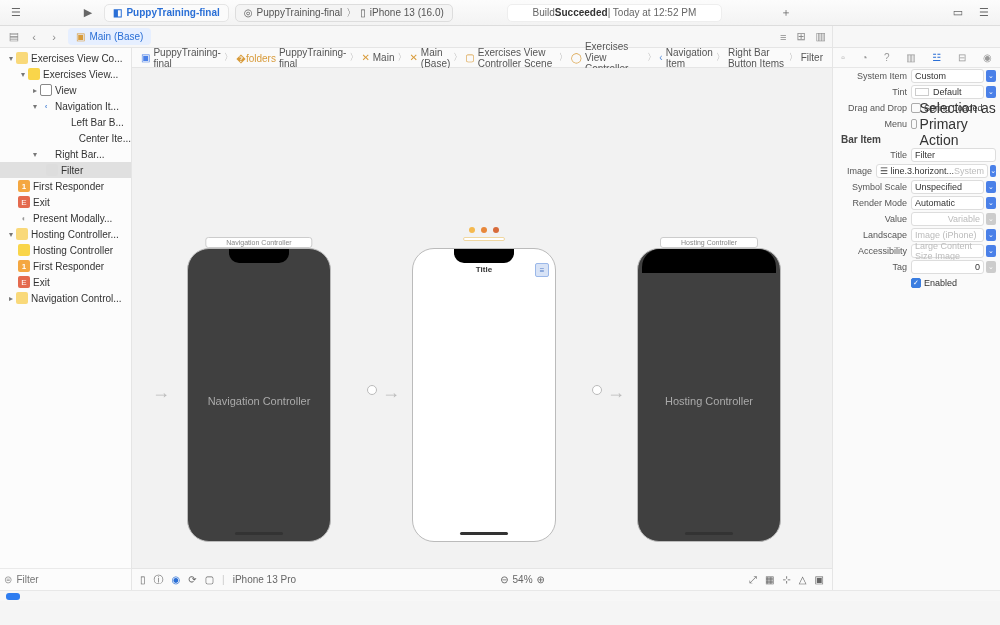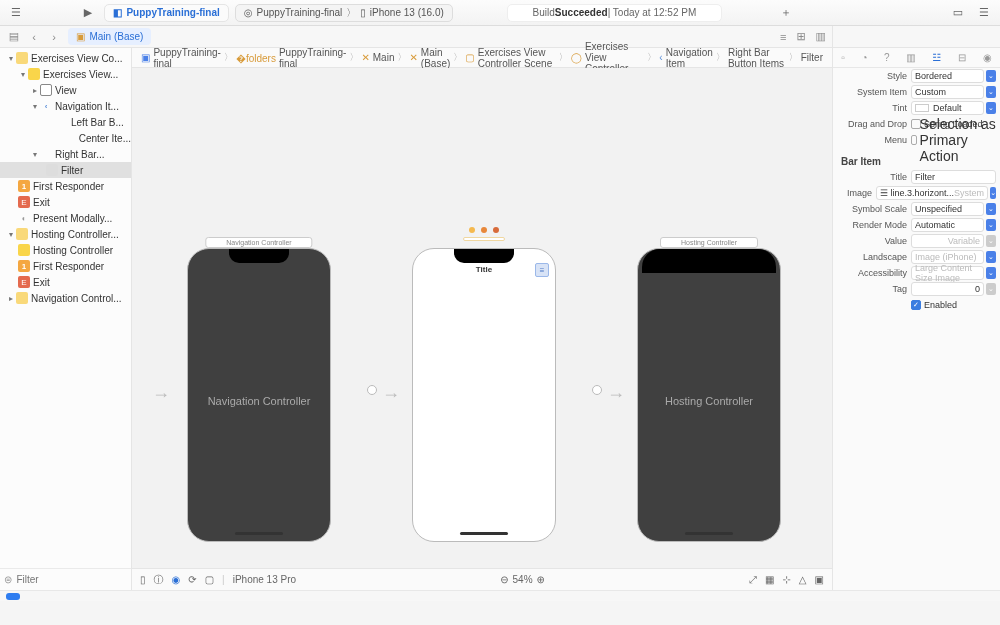--- a/index.html
+++ b/index.html
@@ -320,27 +320,20 @@
       <span>▫</span>
       <span>◔</span>
       <span>?</span>
       <span>▥</span>
       <span class="on">☳</span>
       <span>⊟</span>
       <span>◉</span>
     </div>
 
     <div class="insp-row">
-        <div class="lab">Style</div>
-        <div class="val">
-          <span>Bordered</span>
-        </div>
-        <div class="dd">⌄</div>
-      </div>
-    <div class="insp-row">
         <div class="lab">System Item</div>
         <div class="val">
           <span>Custom</span>
         </div>
         <div class="dd">⌄</div>
       </div>
     <div class="insp-row">
         <div class="lab">Tint</div>
         <div class="val">
           <span style="width:14px;height:8px;background:linear-gradient(to top right,#fff 48%,#f33 49%,#f33 51%,#fff 52%);border:1px solid #ccc;margin-right:4px"></span>
@@ -356,21 +349,21 @@
         </div>
       </div>
     <div class="insp-row">
         <div class="lab">Menu</div>
         <div style="flex:1;display:flex;align-items:center;font-size:14px">
           <span class="chk"></span>
           <span>Selection as Primary Action</span>
         </div>
       </div>
 
-    <div class="insp-head" style="margin-top:6px">Bar Item</div>
+    <div class="insp-head" style="">Bar Item</div>
     <div class="insp-row">
         <div class="lab">Title</div>
         <div class="val">
           <span>Filter</span>
         </div>
       </div>
     <div class="insp-row">
         <div class="lab">Image</div>
         <div class="val"><span>☰</span>&nbsp;<span>line.3.horizont...</span><span style="margin-left:auto;color:#bbb">System</span></div>
         <div class="dd">⌄</div>

